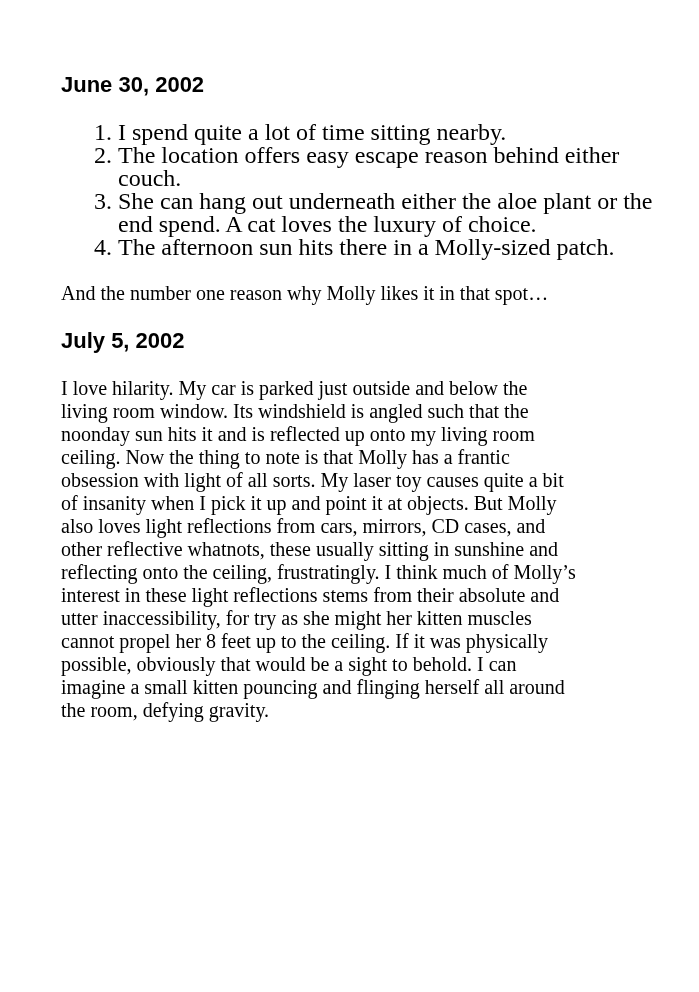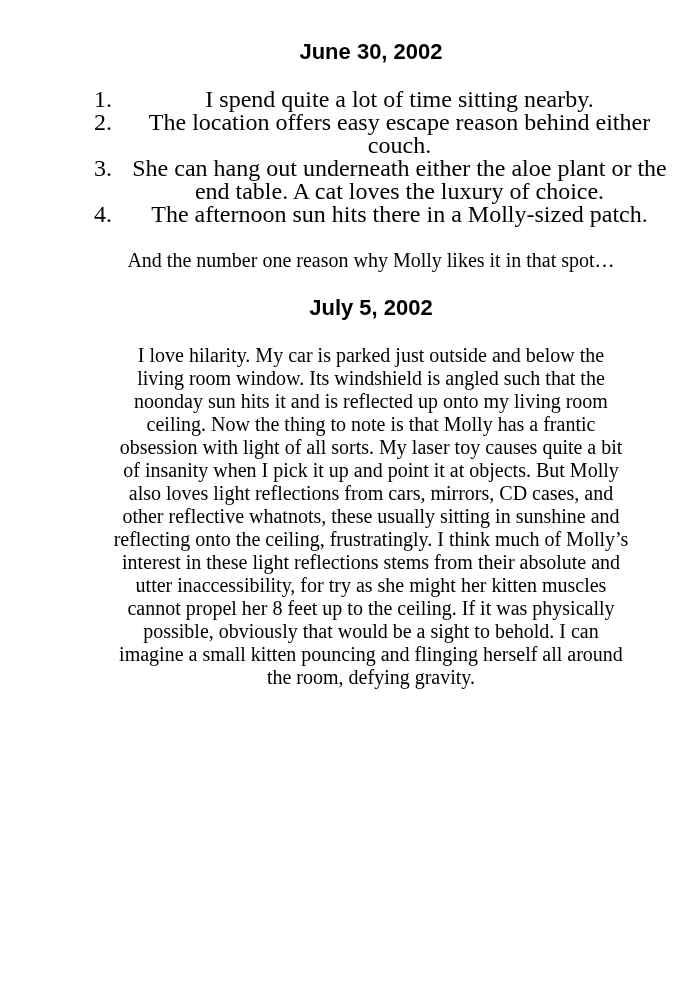--- a/index.html
+++ b/index.html
@@ -7,24 +7,23 @@
     padding: 0;
     background: #ffffff;
   }
   .page {
     position: relative;
     width: 699px;
     height: 992px;
     box-sizing: border-box;
     background: #ffffff;
     color: #000000;
-    padding: 39px 18px 0 61px;
+    padding: 72px 18px 0 61px;
     overflow: hidden;
     font-family: "Liberation Serif", "DejaVu Serif", serif;
-    text-align: center;
   }
   .entry-date {
     font-family: "Liberation Sans", "DejaVu Sans", sans-serif;
     font-weight: bold;
     font-size: 22px;
     line-height: 26px;
     margin: 23px 0;
     letter-spacing: 0px;
   }
   .entry-date.first {
@@ -57,21 +56,21 @@
 
   <h2 class="entry-date first">June 30, 2002</h2>
 
 
 
   <ol class="numbered-list">
     <li>I spend quite a lot of time sitting nearby.</li>
     <li>The location offers easy escape reason behind either
 couch.</li>
     <li>She can hang out underneath either the aloe plant or the
-end table. A cat loves the luxury of choice.</li>
+end spend. A cat loves the luxury of choice.</li>
     <li>The afternoon sun hits there in a Molly-sized patch.</li>
   </ol>
 
   <p class="body-text">And the number one reason why Molly likes it in that spot…</p>
 
 
   <h2 class="entry-date">July 5, 2002</h2>
 
   <p class="body-text">I love hilarity. My car is parked just outside and below the
 living room window. Its windshield is angled such that the

